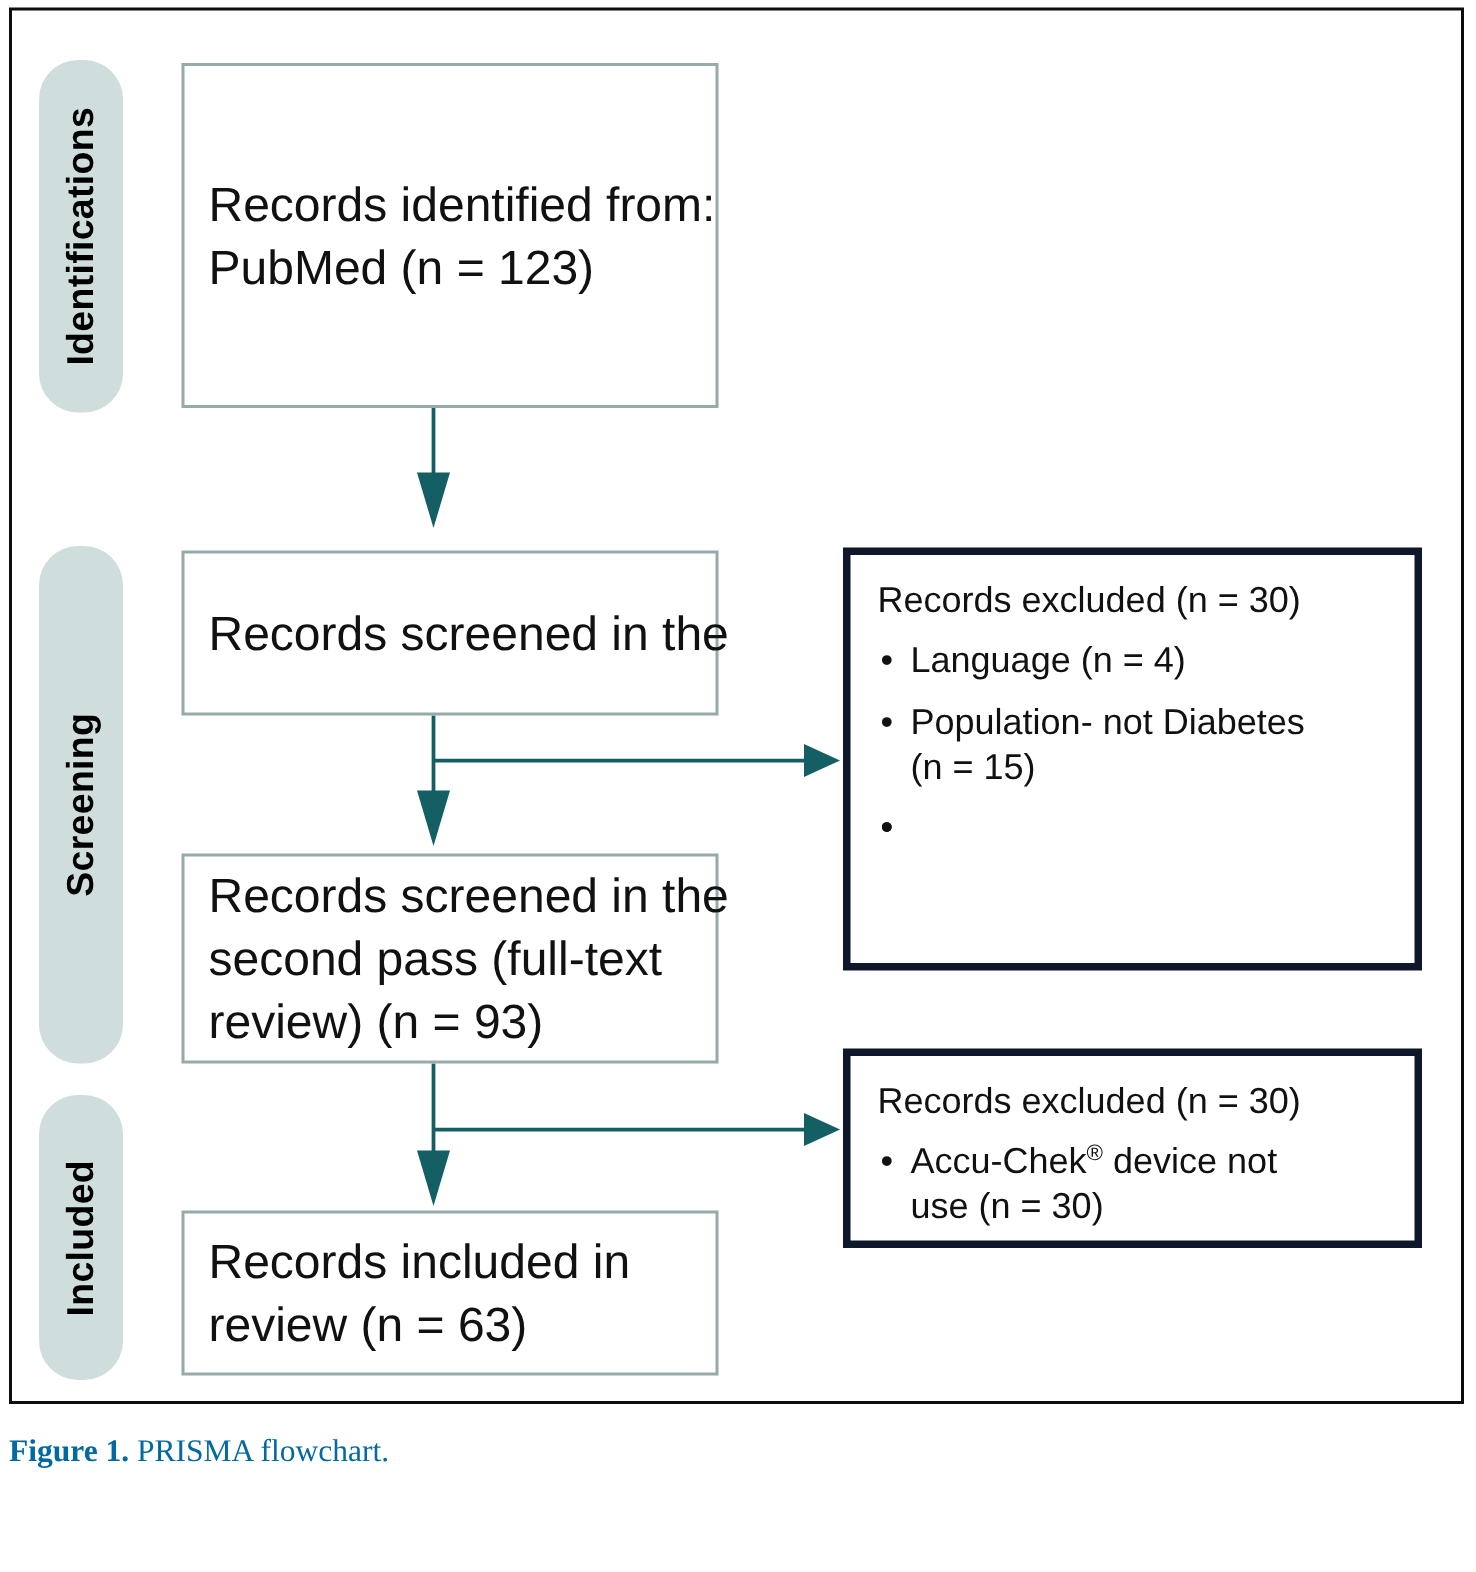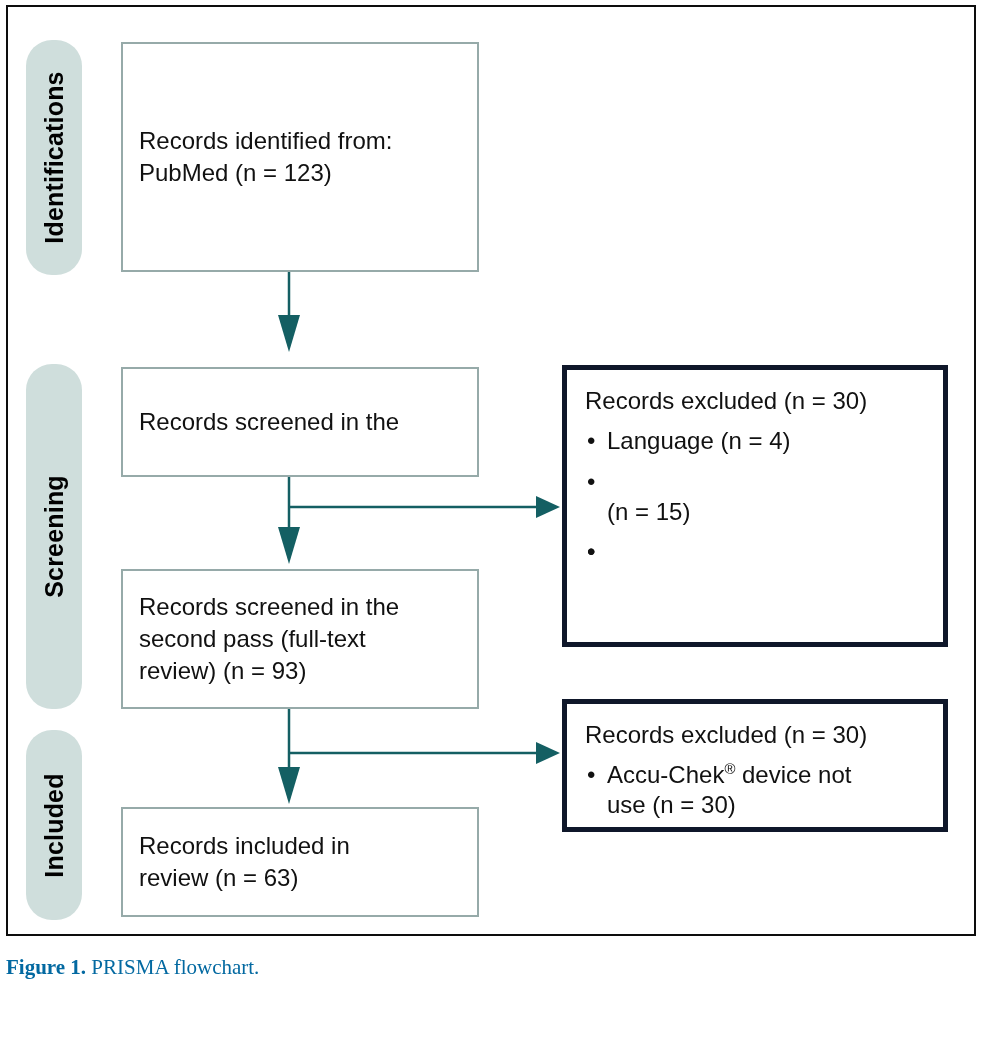--- a/index.html
+++ b/index.html
@@ -54,21 +54,21 @@
     position: absolute;
     border: 2px solid #96aaa9;
     background: #ffffff;
     box-sizing: border-box;
     padding: 0 16px;
     display: flex;
     flex-direction: column;
     justify-content: center;
   }
   .flow-box .box-line {
-    font-size: 24px;
+    font-size: 32px;
     color: #111111;
     line-height: 1.32;
     white-space: nowrap;
   }
 
   #box-identified   { left: 113px; top: 35px;  width: 358px; height: 230px; }
   #box-screen-first { left: 113px; top: 360px; width: 358px; height: 110px; }
   #box-screen-second{ left: 113px; top: 562px; width: 358px; height: 140px; }
   #box-included     { left: 113px; top: 800px; width: 358px; height: 110px; }
 
@@ -195,21 +195,21 @@
 
   <div class="excl-box" id="box-excl-one">
     <div class="excl-title">Records excluded (n = 30)</div>
     <ul class="excl-list">
       <li>
         <span class="bullet-dot">•</span>
         <span>Language (n = 4)</span>
       </li>
       <li>
         <span class="bullet-dot">•</span>
-        <br>
+        <span>Population- not Diabetes</span><br>
         <span>(n = 15)</span>
       </li>
       <li>
         <span class="bullet-dot">•</span>
       </li>
       <li>
         <span class="bullet-dot">•</span>
       </li>
     </ul>
   </div>

